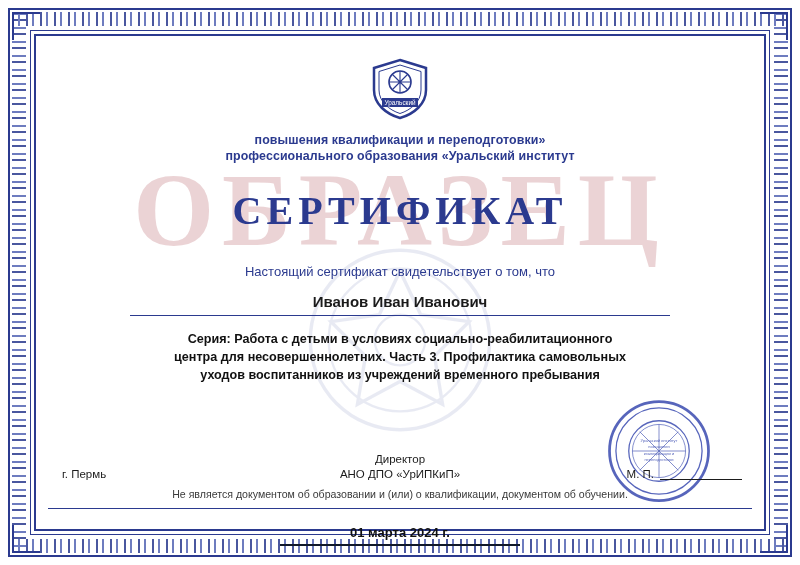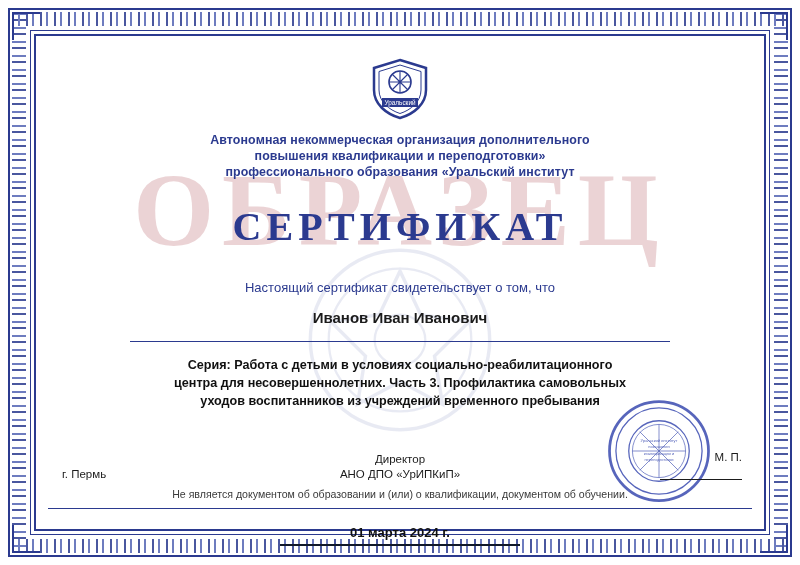--- a/index.html
+++ b/index.html
@@ -138,21 +138,21 @@
     position: relative;
     z-index: 2;
   }
 
   .recipient {
     margin: 14px auto 0 auto;
     width: 540px;
     color: #1b1b1b;
     font-size: 15px;
     font-weight: bold;
-    padding-bottom: 15px;
+    padding-bottom: 5px;
     border-bottom: 1px solid #2b3a8f;
     position: relative;
     z-index: 2;
   }
 
   .action {
     margin-top: 13px;
     color: #2b3a8f;
     font-size: 12.5px;
     position: relative;
@@ -197,21 +197,20 @@
   }
   .mp {
     position: absolute;
     right: 10px;
     bottom: 0;
     font-size: 11.5px;
     color: #1b1b1b;
     display: flex;
     align-items: flex-end;
     gap: 6px;
-    flex-direction: column;
   }
   .mp-line {
     display: inline-block;
     width: 82px;
     border-bottom: 1px solid #1b1b1b;
     height: 10px;
   }
 
   .stamp {
     position: absolute;
@@ -277,21 +276,20 @@
         <path d="M29 2 L55 10 L55 32 C55 46 43 56 29 60 C15 56 3 46 3 32 L3 10 Z" fill="#ffffff" stroke="#2b3a8f" stroke-width="2.5"></path>
         <path d="M29 7 L50 13.5 L50 32 C50 43.5 40 52 29 55.5 C18 52 8 43.5 8 32 L8 13.5 Z" fill="none" stroke="#2b3a8f" stroke-width="1"></path>
         <circle cx="29" cy="24" r="11" fill="none" stroke="#2b3a8f" stroke-width="1.6"></circle>
         <path d="M29 13 L29 35 M18 24 L40 24 M21 16 L37 32 M37 16 L21 32" stroke="#2b3a8f" stroke-width="1.1"></path>
         <rect x="11" y="40" width="36" height="9" fill="#2b3a8f"></rect>
         <text x="29" y="47" text-anchor="middle" font-size="6.4" fill="#ffffff" font-family="Liberation Sans, sans-serif">Уральский</text>
       </svg>
     </div>
 
     <div class="org-name">
-      <div>Автономная некоммерческая организация дополнительного</div>
       <div>повышения квалификации и переподготовки»</div>
       <div>профессионального образования «Уральский институт</div>
     </div>
 
     <div class="title">СЕРТИФИКАТ</div>
 
     <div class="subtitle">Настоящий сертификат свидетельствует о том, что</div>
 
     <div class="recipient">Иванов Иван Иванович</div>
 

